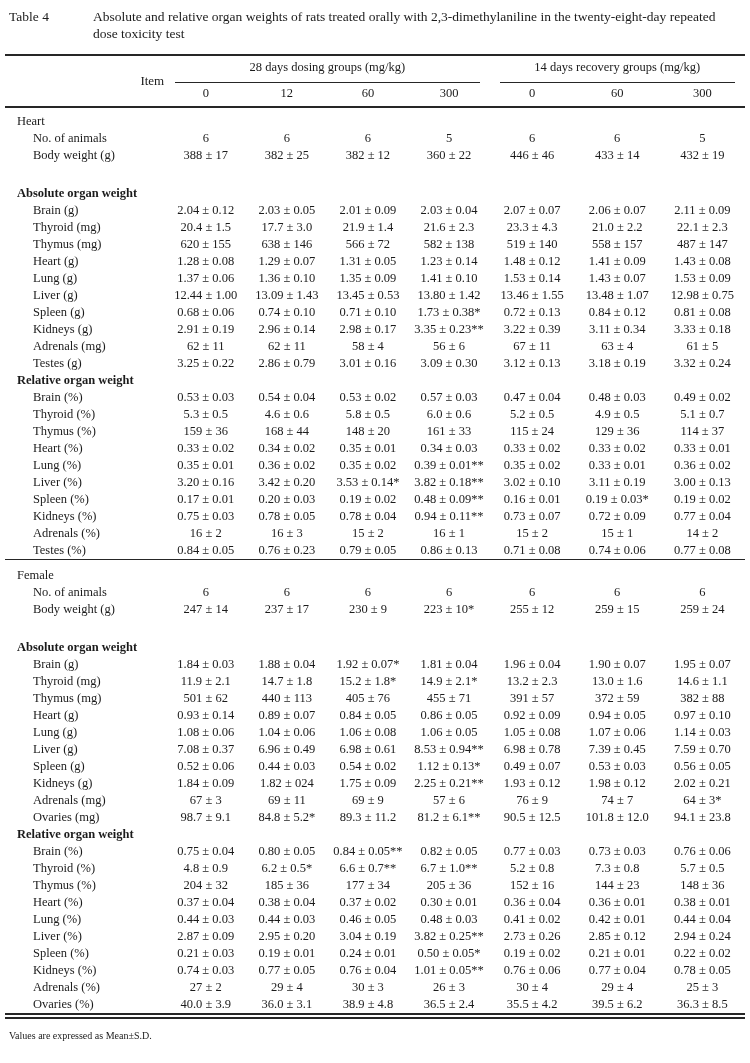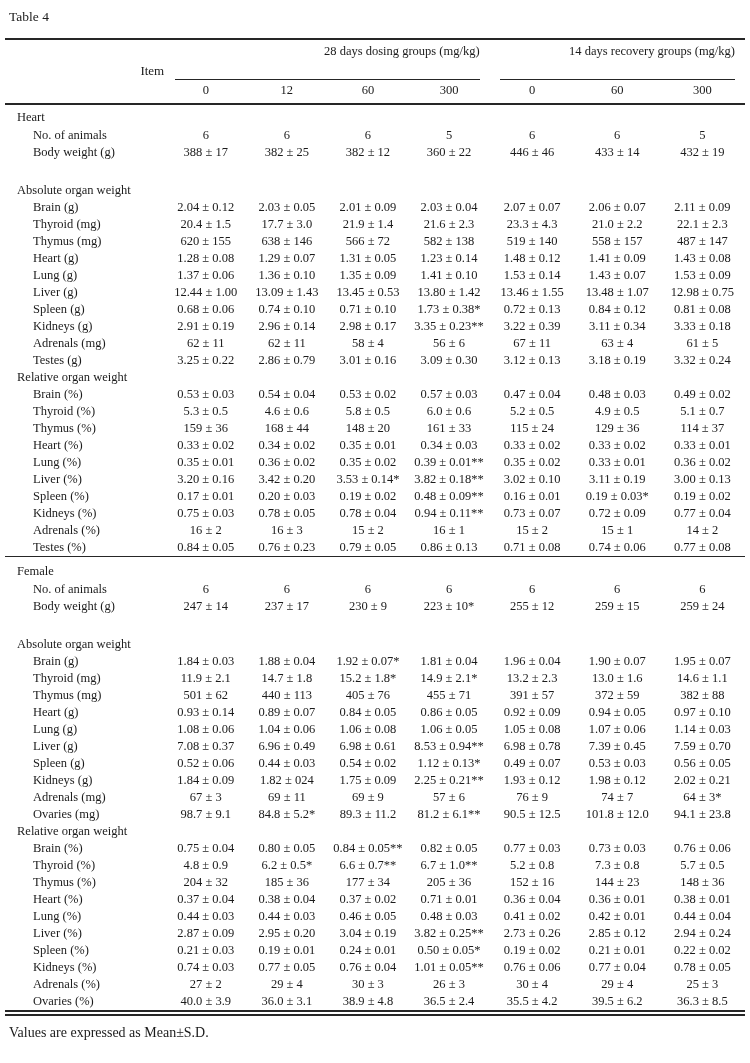--- a/index.html
+++ b/index.html
@@ -26,49 +26,50 @@
   col.c-dose{ width:81px; }
   col.c-rec{ width:85px; }
 
   thead th{ font-weight:normal; }
   .item-th{
     vertical-align:middle; text-align:right; padding-left:15px;
     border-bottom:2px solid #262626; font-size:13px;
   }
   .group-th{ padding:3px 0 0; }
   .group-inner{
-    margin:0 10px; padding:1px 0 20px; text-align:right;
+    margin:0 10px; padding:1px 0 7px; text-align:center;
     border-bottom:1.5px solid #262626; font-size:12.5px;
   }
   .dose-th{
     text-align:center; padding:3px 0 5px;
     border-bottom:2px solid #262626; font-size:12.5px;
   }
 
   tbody td{ height:17px; line-height:17px; padding:0; font-size:12.5px; }
   .section-row td{ padding-top:4px; padding-left:12px; height:18px; }
   .section-sep td{ border-top:1.5px solid #262626; padding-top:6px; }
-  .subheader-cell{ padding-left:12px; }
+  .subheader-cell{ padding-left:12px;font-weight:bold; }
   .label-cell{ padding-left:28px; white-space:nowrap; }
   .val-cell{ text-align:center; white-space:nowrap; }
   .spacer-row td{ height:21px; }
 
   
-  .footnotes{ margin:9px 0 0 9px; font-size:14px; line-height:15px; }
+  .footnotes{ margin:9px 0 0 9px; font-size:10px; line-height:15px; }
   .footnotes .fn{ margin-bottom:10px; }
   .sig1{ margin-left:40px; }
   .sig2{ margin-left:22px; }
 </style>
 </head>
 <body>
 
 <div class="page">
 
   <div class="caption">
     <span class="cap-label">Table 4</span>
+    <span class="cap-text">Absolute and relative organ weights of rats treated orally with 2,3-dimethylaniline in the twenty-eight-day repeated dose toxicity test</span>
   </div>
 
   <table class="data-table">
     <colgroup>
       <col class="c-item">
       <col class="c-dose">
         <col class="c-dose">
         <col class="c-dose">
         <col class="c-dose">
       <col class="c-rec">
@@ -488,21 +489,21 @@
           <td class="val-cell">205 ± 36</td>
           <td class="val-cell">152 ± 16</td>
           <td class="val-cell">144 ± 23</td>
           <td class="val-cell">148 ± 36</td>
         </tr>
         <tr>
           <td class="label-cell">Heart (%)</td>
           <td class="val-cell">0.37 ± 0.04</td>
           <td class="val-cell">0.38 ± 0.04</td>
           <td class="val-cell">0.37 ± 0.02</td>
-          <td class="val-cell">0.71 ± 0.01</td>
+          <td class="val-cell">0.30 ± 0.01</td>
           <td class="val-cell">0.36 ± 0.04</td>
           <td class="val-cell">0.36 ± 0.01</td>
           <td class="val-cell">0.38 ± 0.01</td>
         </tr>
         <tr>
           <td class="label-cell">Lung (%)</td>
           <td class="val-cell">0.44 ± 0.03</td>
           <td class="val-cell">0.44 ± 0.03</td>
           <td class="val-cell">0.46 ± 0.05</td>
           <td class="val-cell">0.48 ± 0.03</td>

